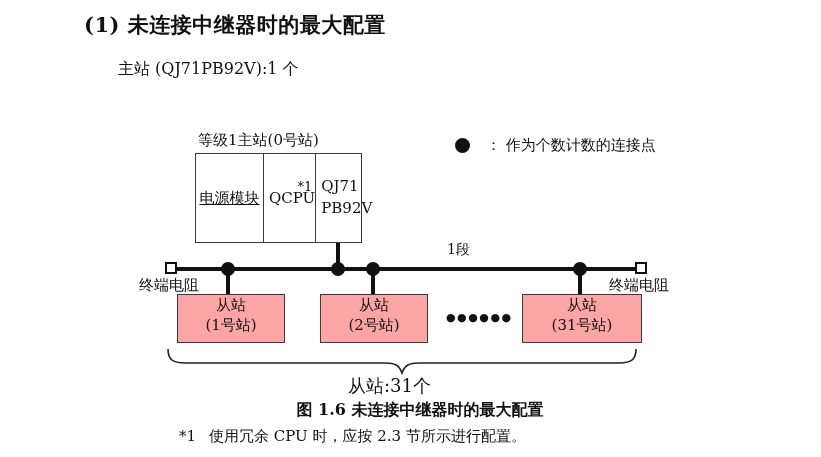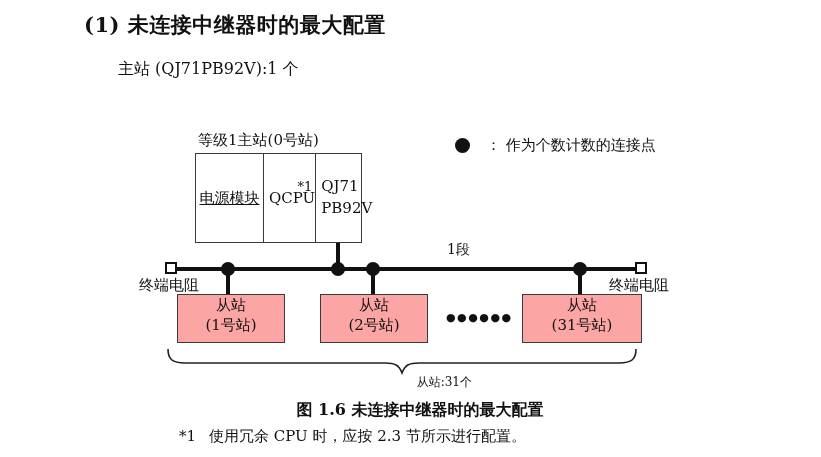--- a/index.html
+++ b/index.html
@@ -55,21 +55,21 @@
     display:flex;flex-direction:column;align-items:center;justify-content:flex-start;
     font-size:15px;line-height:1.35;
   }
   .slave-1{left:177px;width:108px;}
   .slave-2{left:320px;width:108px;}
   .slave-31{left:522px;width:120px;}
 
   .ellipsis{left:446px;top:311px;font-size:11px;letter-spacing:1.5px;color:#111;}
 
   .brace{left:167px;top:347px;}
-  .brace-label{left:348px;top:374px;width:124px;text-align:right;font-size:12px;}
+  .brace-label{left:348px;top:374px;width:124px;text-align:left;font-size:18px;}
 
   .caption{left:170px;top:400px;width:500px;text-align:center;font-size:16px;font-weight:bold;}
   .footnote{left:133px;top:427px;font-size:15px;margin-left:46px;}
   .fn-marker{display:inline-block;width:30px;}
 </style>
 </head>
 <body>
 
 <div class="page">
 

